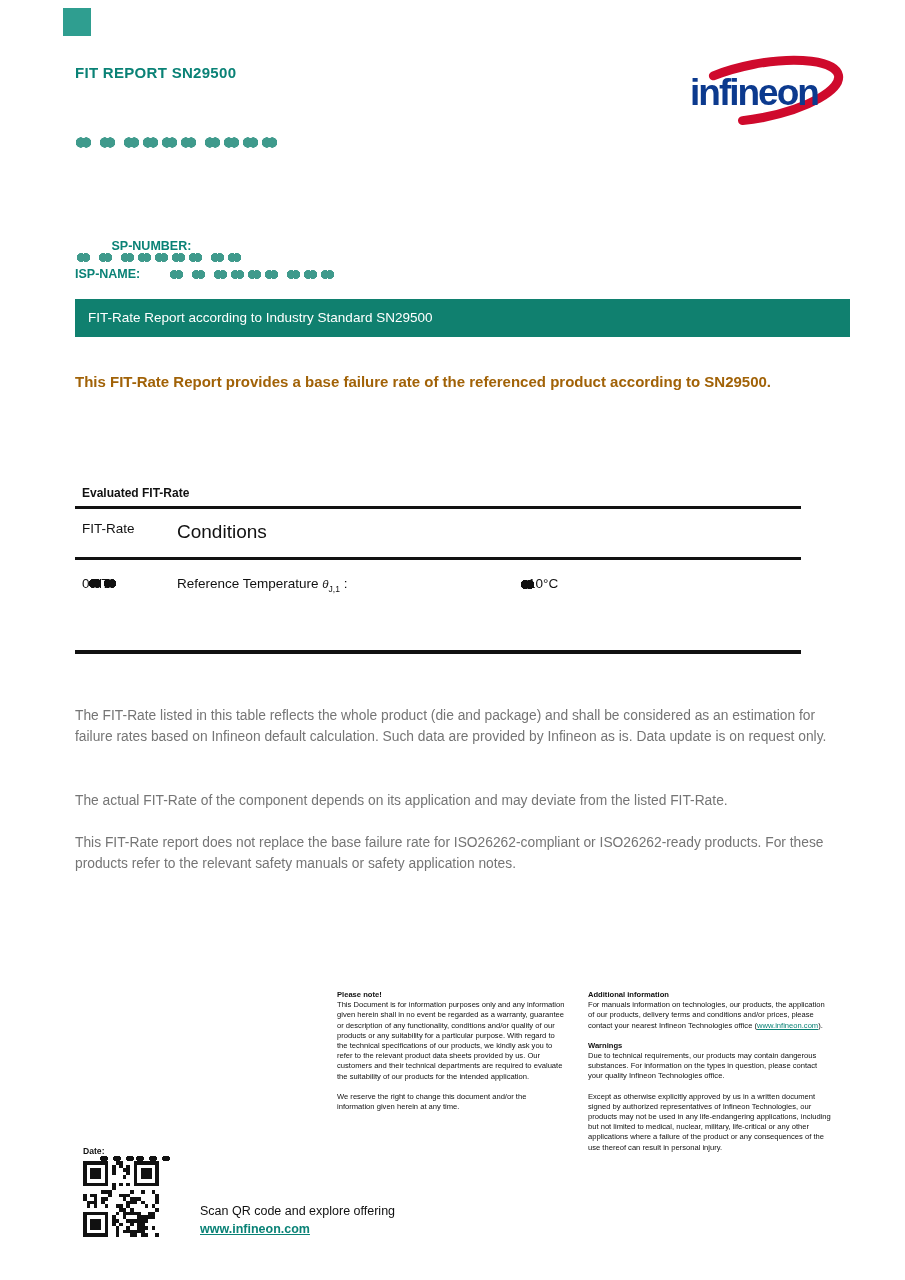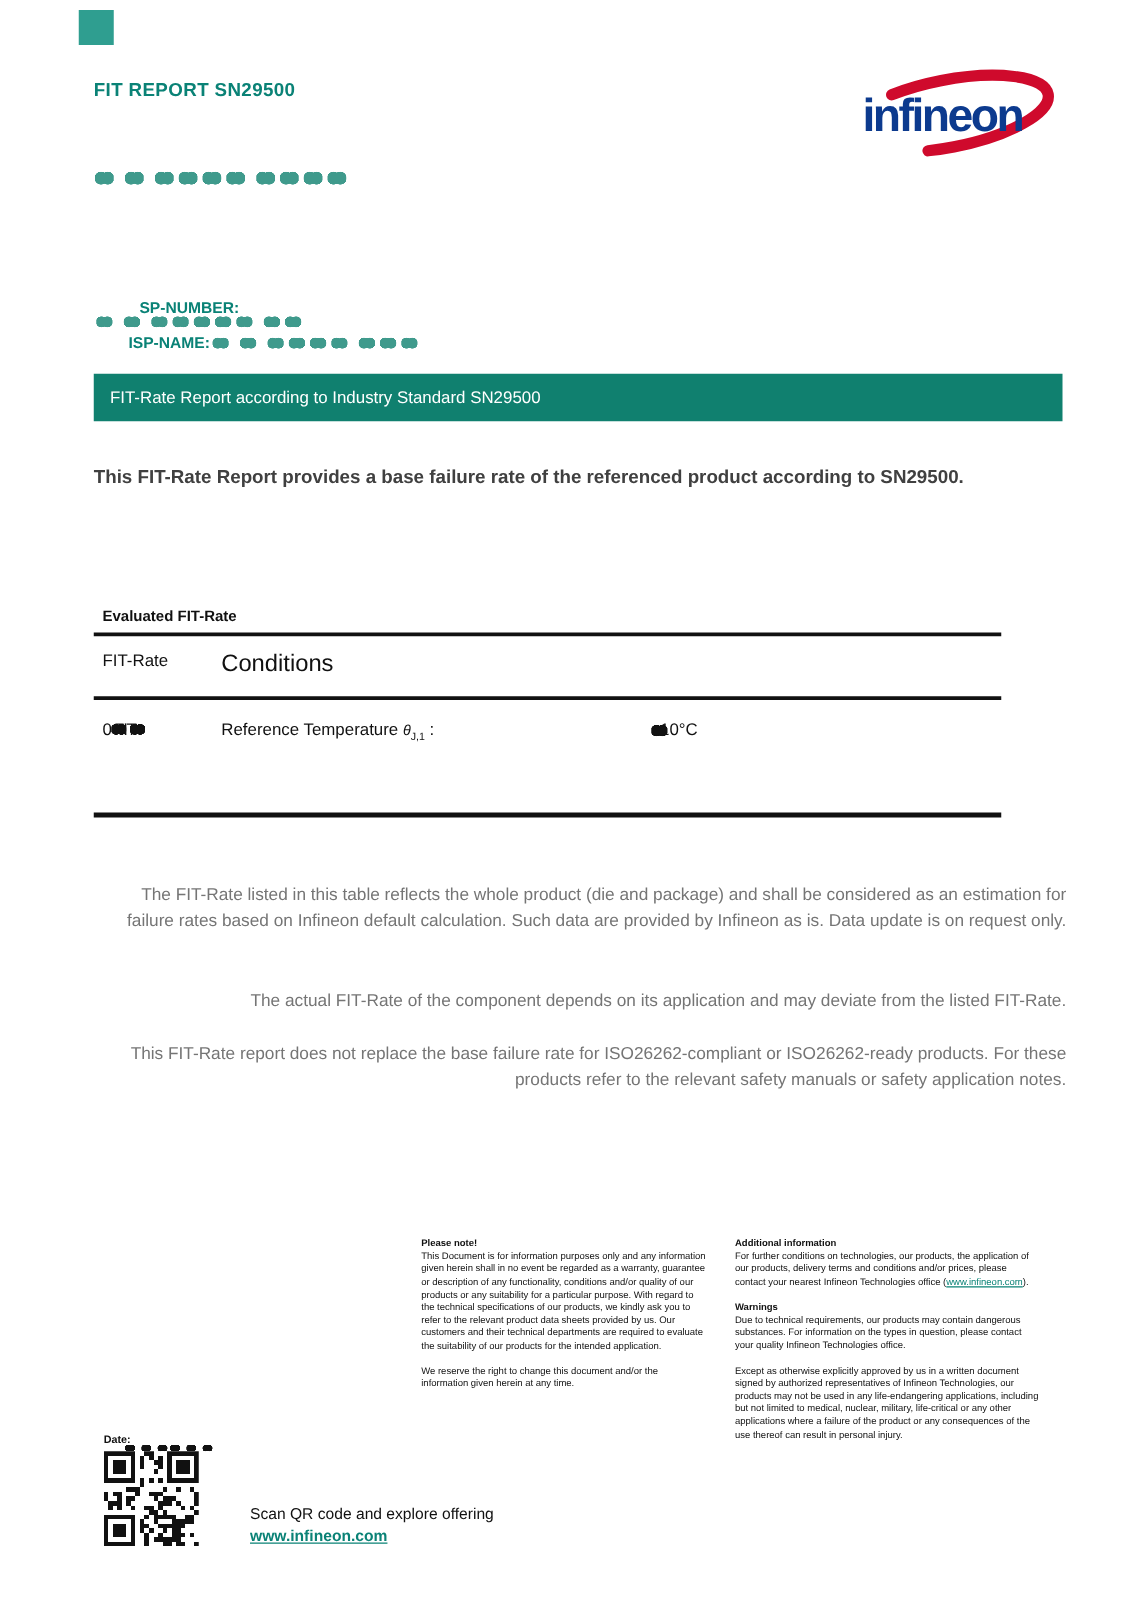--- a/index.html
+++ b/index.html
@@ -24,29 +24,29 @@
        radial-gradient(circle at 32% 50%, currentColor 43%, transparent 46%),
        radial-gradient(circle at 68% 50%, currentColor 43%, transparent 46%);}
   .red-teal{color:#3f9a8c;}
   .red-black{color:#111;}
   .product-redaction{position:absolute;left:76px;top:137px;--pw:15px;--ph:11px;}
 
   
   .meta-row{position:absolute;left:75px;display:flex;align-items:center;}
   .meta-row .lbl{font-size:12.5px;font-weight:bold;color:#0a8276;width:93px;}
   .meta-sp{top:239px;flex-direction:column;}
-  .meta-isp{top:267px;text-align:right;}
+  .meta-isp{top:267px;}
   .meta-row [data-redact]{--pw:13px;--ph:9px;margin-left:2px;}
 
   
   .banner{position:absolute;left:75px;top:299px;width:775px;height:38px;background:#10806f;}
   .banner span{display:block;line-height:38px;padding-left:13px;color:#ffffff;font-size:13.5px;}
 
   
-  .h-teal{position:absolute;left:75px;width:700px;color:#404040;font-weight:bold;
+  .h-teal{position:absolute;left:75px;width:700px;color:#a16207;font-weight:bold;
           font-size:15px;line-height:23px;}
   .h1{top:370px;}
   .h2{top:439px;}
 
   
   .fit-table{position:absolute;left:75px;top:486px;width:726px;}
   .tbl-title{font-size:12px;font-weight:600;color:#111;padding-left:7px;}
   .rule{height:3px;background:#111;}
   .rule1{margin-top:6px;}
   .thead{display:flex;padding:12px 0 14px 0;}
@@ -64,21 +64,21 @@
   .cond .sym{font-style:italic;font-size:11.5px;}
   .cond sub{font-size:8.5px;}
   .temp{position:absolute;left:453px;top:16px;font-size:13.5px;color:#111;}
   .temp .pov{position:absolute;left:-7px;top:4px;display:inline-block;width:13px;height:9px;color:#111;
      background:
        radial-gradient(circle at 32% 50%, currentColor 45%, transparent 48%),
        radial-gradient(circle at 68% 50%, currentColor 45%, transparent 48%);}
   .rule3{height:4px;}
 
   
-  .para{position:absolute;left:75px;width:778px;color:#757575;font-size:13.8px;line-height:21.5px;text-align:right;}
+  .para{position:absolute;left:75px;width:778px;color:#757575;font-size:13.8px;line-height:21.5px;}
   .p1{top:691px;} .p2{top:776px;} .p3{top:818px;}
 
   
   .f-col{position:absolute;top:990px;font-size:7.6px;line-height:10.2px;color:#111;}
   .col1{left:83px;width:235px;font-size:8.6px;line-height:15.2px;font-weight:600;}
   .col1 .head{font-weight:bold;}
   .col1 .classification{display:block;margin-top:20px;font-weight:bold;}
   .col2{left:337px;width:228px;}
   .col3{left:588px;width:243px;}
   .f-head{font-weight:bold;}
@@ -212,21 +212,21 @@
 
   <div class="f-col col2">
     <span class="f-head">Please note!</span>
     <div>This Document is for information purposes only and any information given herein shall in no event be regarded as a warranty, guarantee or description of any functionality, conditions and/or quality of our products or any suitability for a particular purpose. With regard to the technical specifications of our products, we kindly ask you to refer to the relevant product data sheets provided by us. Our customers and their technical departments are required to evaluate the suitability of our products for the intended application.</div>
     <div class="f-gap"></div>
     <div>We reserve the right to change this document and/or the information given herein at any time.</div>
   </div>
 
   <div class="f-col col3">
     <span class="f-head">Additional information</span>
-    <div><span>For further conditions on technologies, our products, the application of our products, delivery terms and conditions and/or prices, please contact your nearest Infineon Technologies office (</span><span class="f-link">www.infineon.com</span><span>).</span></div>
+    <div><span>For manuals information on technologies, our products, the application of our products, delivery terms and conditions and/or prices, please contact your nearest Infineon Technologies office (</span><span class="f-link">www.infineon.com</span><span>).</span></div>
     <div class="f-gap"></div>
     <span class="f-head">Warnings</span>
     <div>Due to technical requirements, our products may contain dangerous substances. For information on the types in question, please contact your quality Infineon Technologies office.</div>
     <div class="f-gap"></div>
     <div>Except as otherwise explicitly approved by us in a written document signed by authorized representatives of Infineon Technologies, our products may not be used in any life-endangering applications, including but not limited to medical, nuclear, military, life-critical or any other applications where a failure of the product or any consequences of the use thereof can result in personal injury.</div>
   </div>
 
   <div class="date-label">Date:</div>
   <span class="date-redaction red-black" data-redact="1,1,2,1,1">
       <span class="rg">

